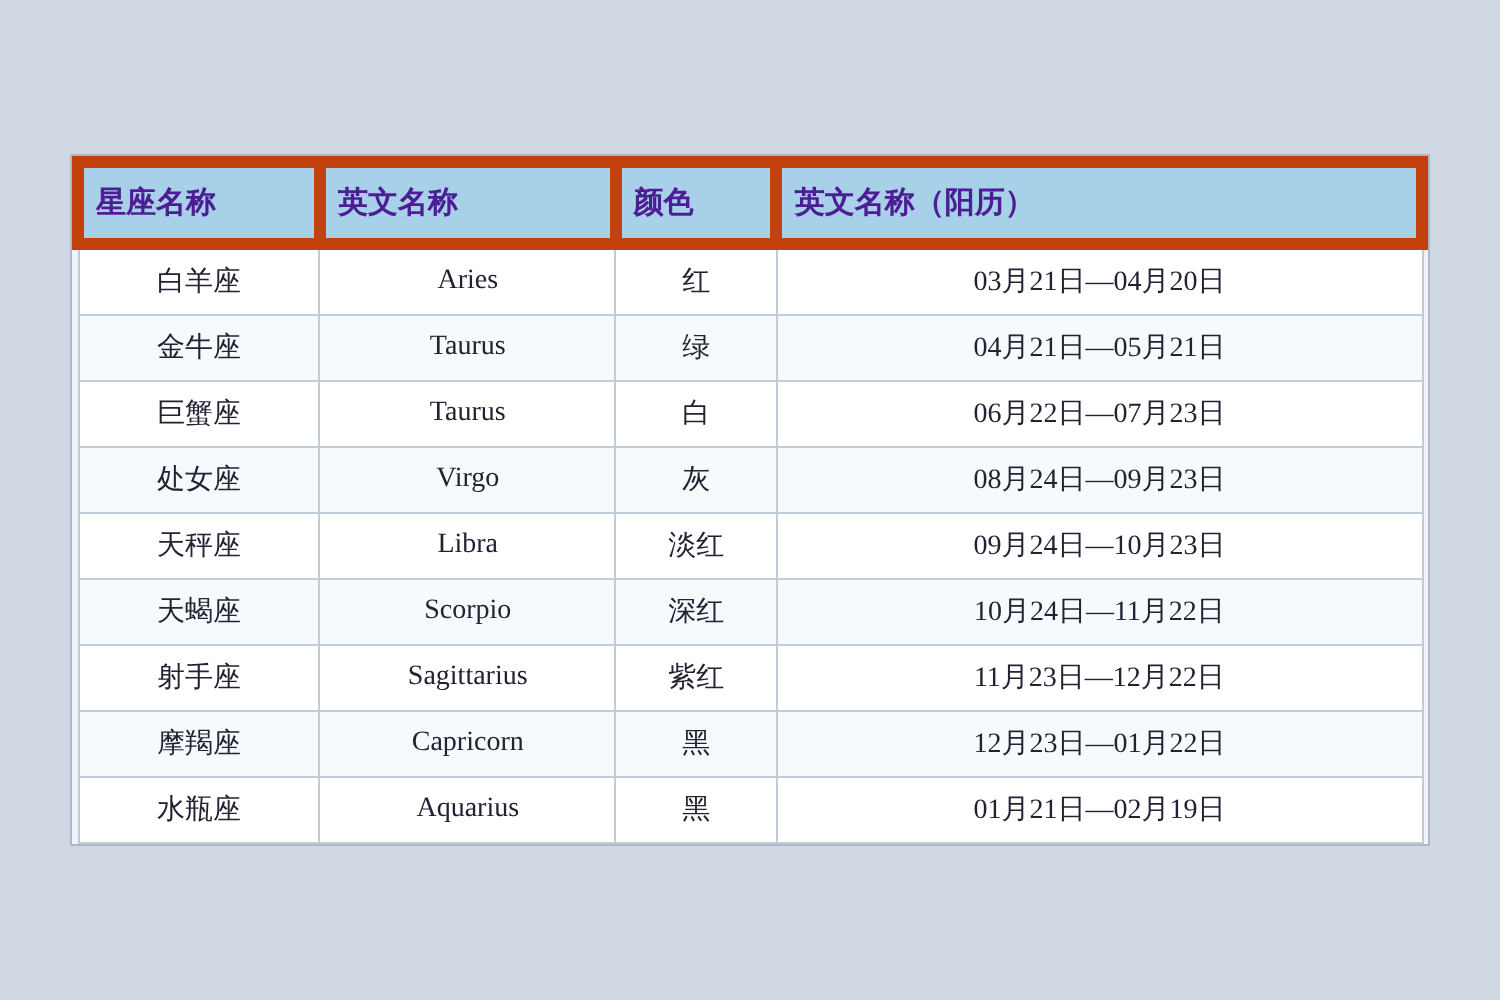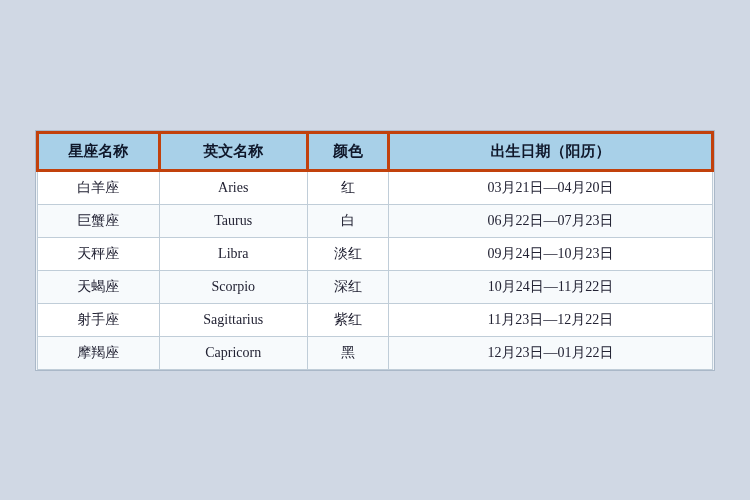--- a/index.html
+++ b/index.html
@@ -20,26 +20,26 @@
       background: #f0f4f8;
       border: 1px solid #aab8c8;
       width: 680px;
     }
     table {
       width: 100%;
       border-collapse: collapse;
     }
     thead tr th {
       background-color: #a8d0e8;
-      border: 3px solid #c2410c;
+      border: 6px solid #c2410c;
       padding: 8px 6px;
-      text-align: center;
+      text-align: left;
       font-size: 15px;
       font-weight: bold;
-      color: #0f172a;
+      color: #4c1d95;
     }
     tbody tr {
       background-color: #ffffff;
     }
     tbody tr:nth-child(even) {
       background-color: #f7fafc;
     }
     tbody tr td {
       border: 1px solid #c0cdd8;
       padding: 7px 6px;
@@ -55,35 +55,47 @@
 </head>
 <body>
 
 <div class="table-container">
   <table>
     <thead>
       <tr>
         <th class="col-chinese">星座名称</th>
         <th class="col-english">英文名称</th>
         <th class="col-color">颜色</th>
-        <th class="col-date">出生日期（阳历）</th>
+        <th class="col-date">英文名称（阳历）</th>
       </tr>
     </thead>
     <tbody id="table-body">
     <tr>
           <td>白羊座</td>
           <td>Aries</td>
           <td>红</td>
           <td>03月21日—04月20日</td>
         </tr>
         <tr>
+          <td>金牛座</td>
+          <td>Taurus</td>
+          <td>绿</td>
+          <td>04月21日—05月21日</td>
+        </tr>
+        <tr>
           <td>巨蟹座</td>
           <td>Taurus</td>
           <td>白</td>
           <td>06月22日—07月23日</td>
+        </tr>
+        <tr>
+          <td>处女座</td>
+          <td>Virgo</td>
+          <td>灰</td>
+          <td>08月24日—09月23日</td>
         </tr>
         <tr>
           <td>天秤座</td>
           <td>Libra</td>
           <td>淡红</td>
           <td>09月24日—10月23日</td>
         </tr>
         <tr>
           <td>天蝎座</td>
           <td>Scorpio</td>
@@ -95,15 +107,21 @@
           <td>Sagittarius</td>
           <td>紫红</td>
           <td>11月23日—12月22日</td>
         </tr>
         <tr>
           <td>摩羯座</td>
           <td>Capricorn</td>
           <td>黑</td>
           <td>12月23日—01月22日</td>
         </tr>
+        <tr>
+          <td>水瓶座</td>
+          <td>Aquarius</td>
+          <td>黑</td>
+          <td>01月21日—02月19日</td>
+        </tr>
       </tbody>
   </table>
 </div>
 
 </body></html>

